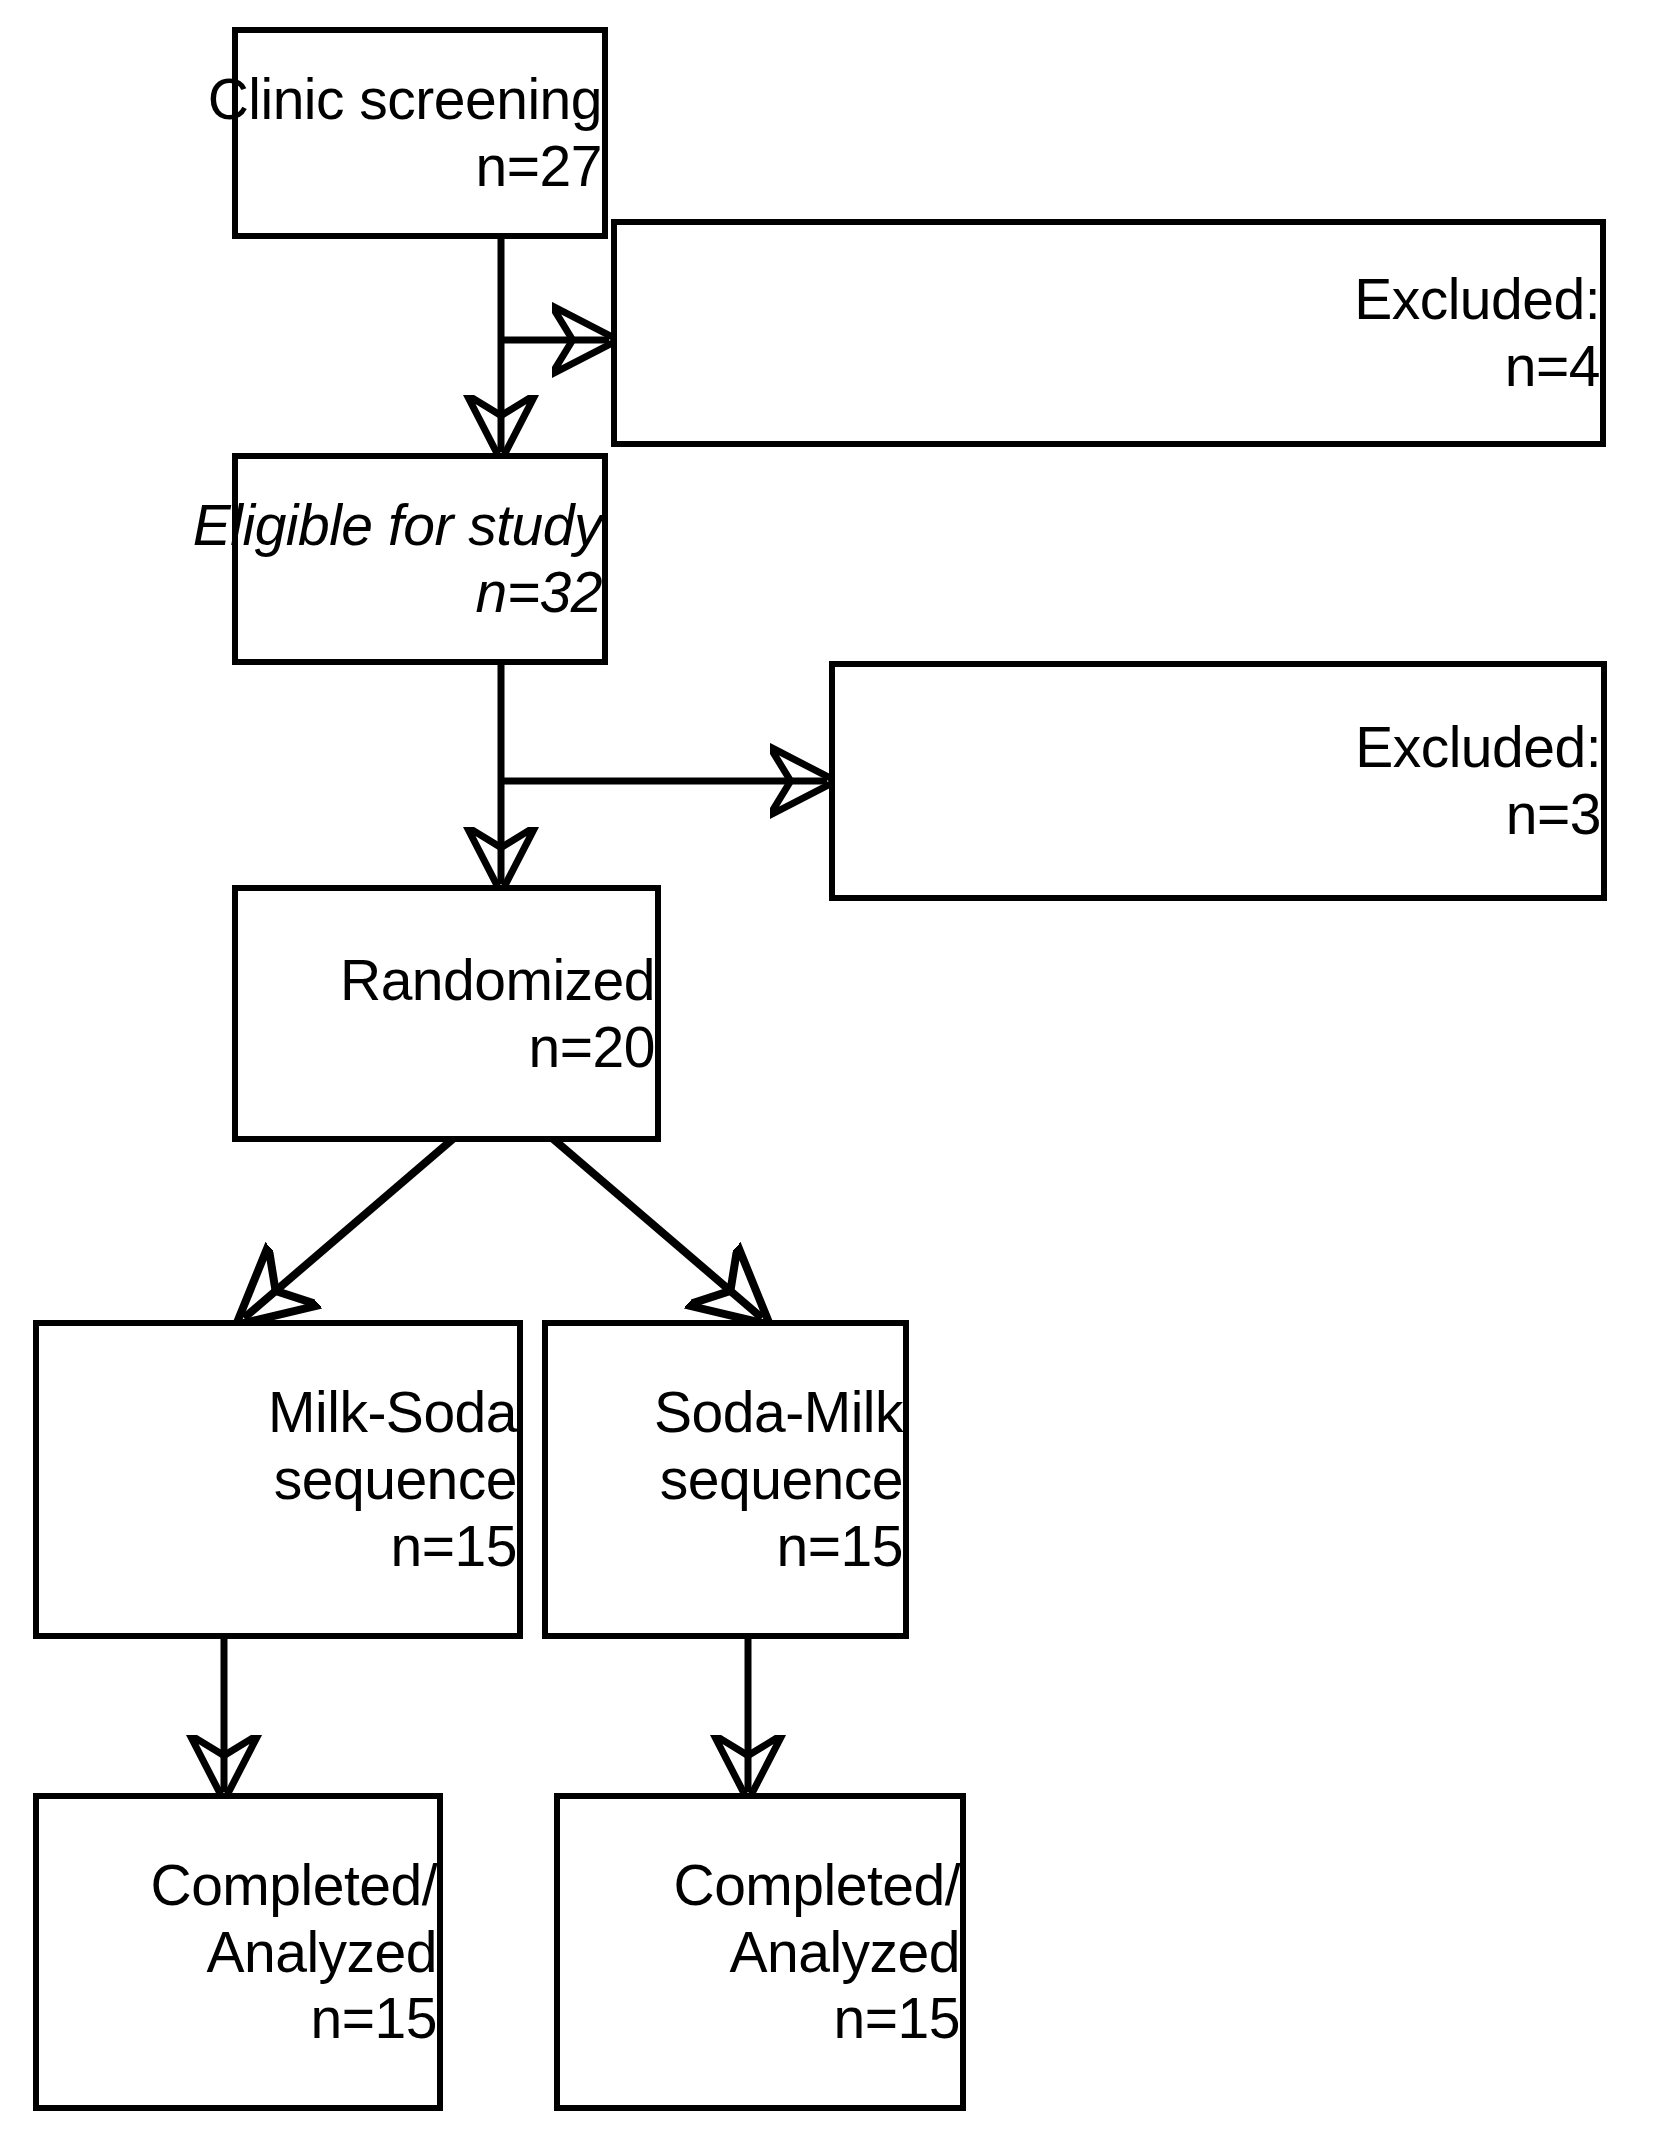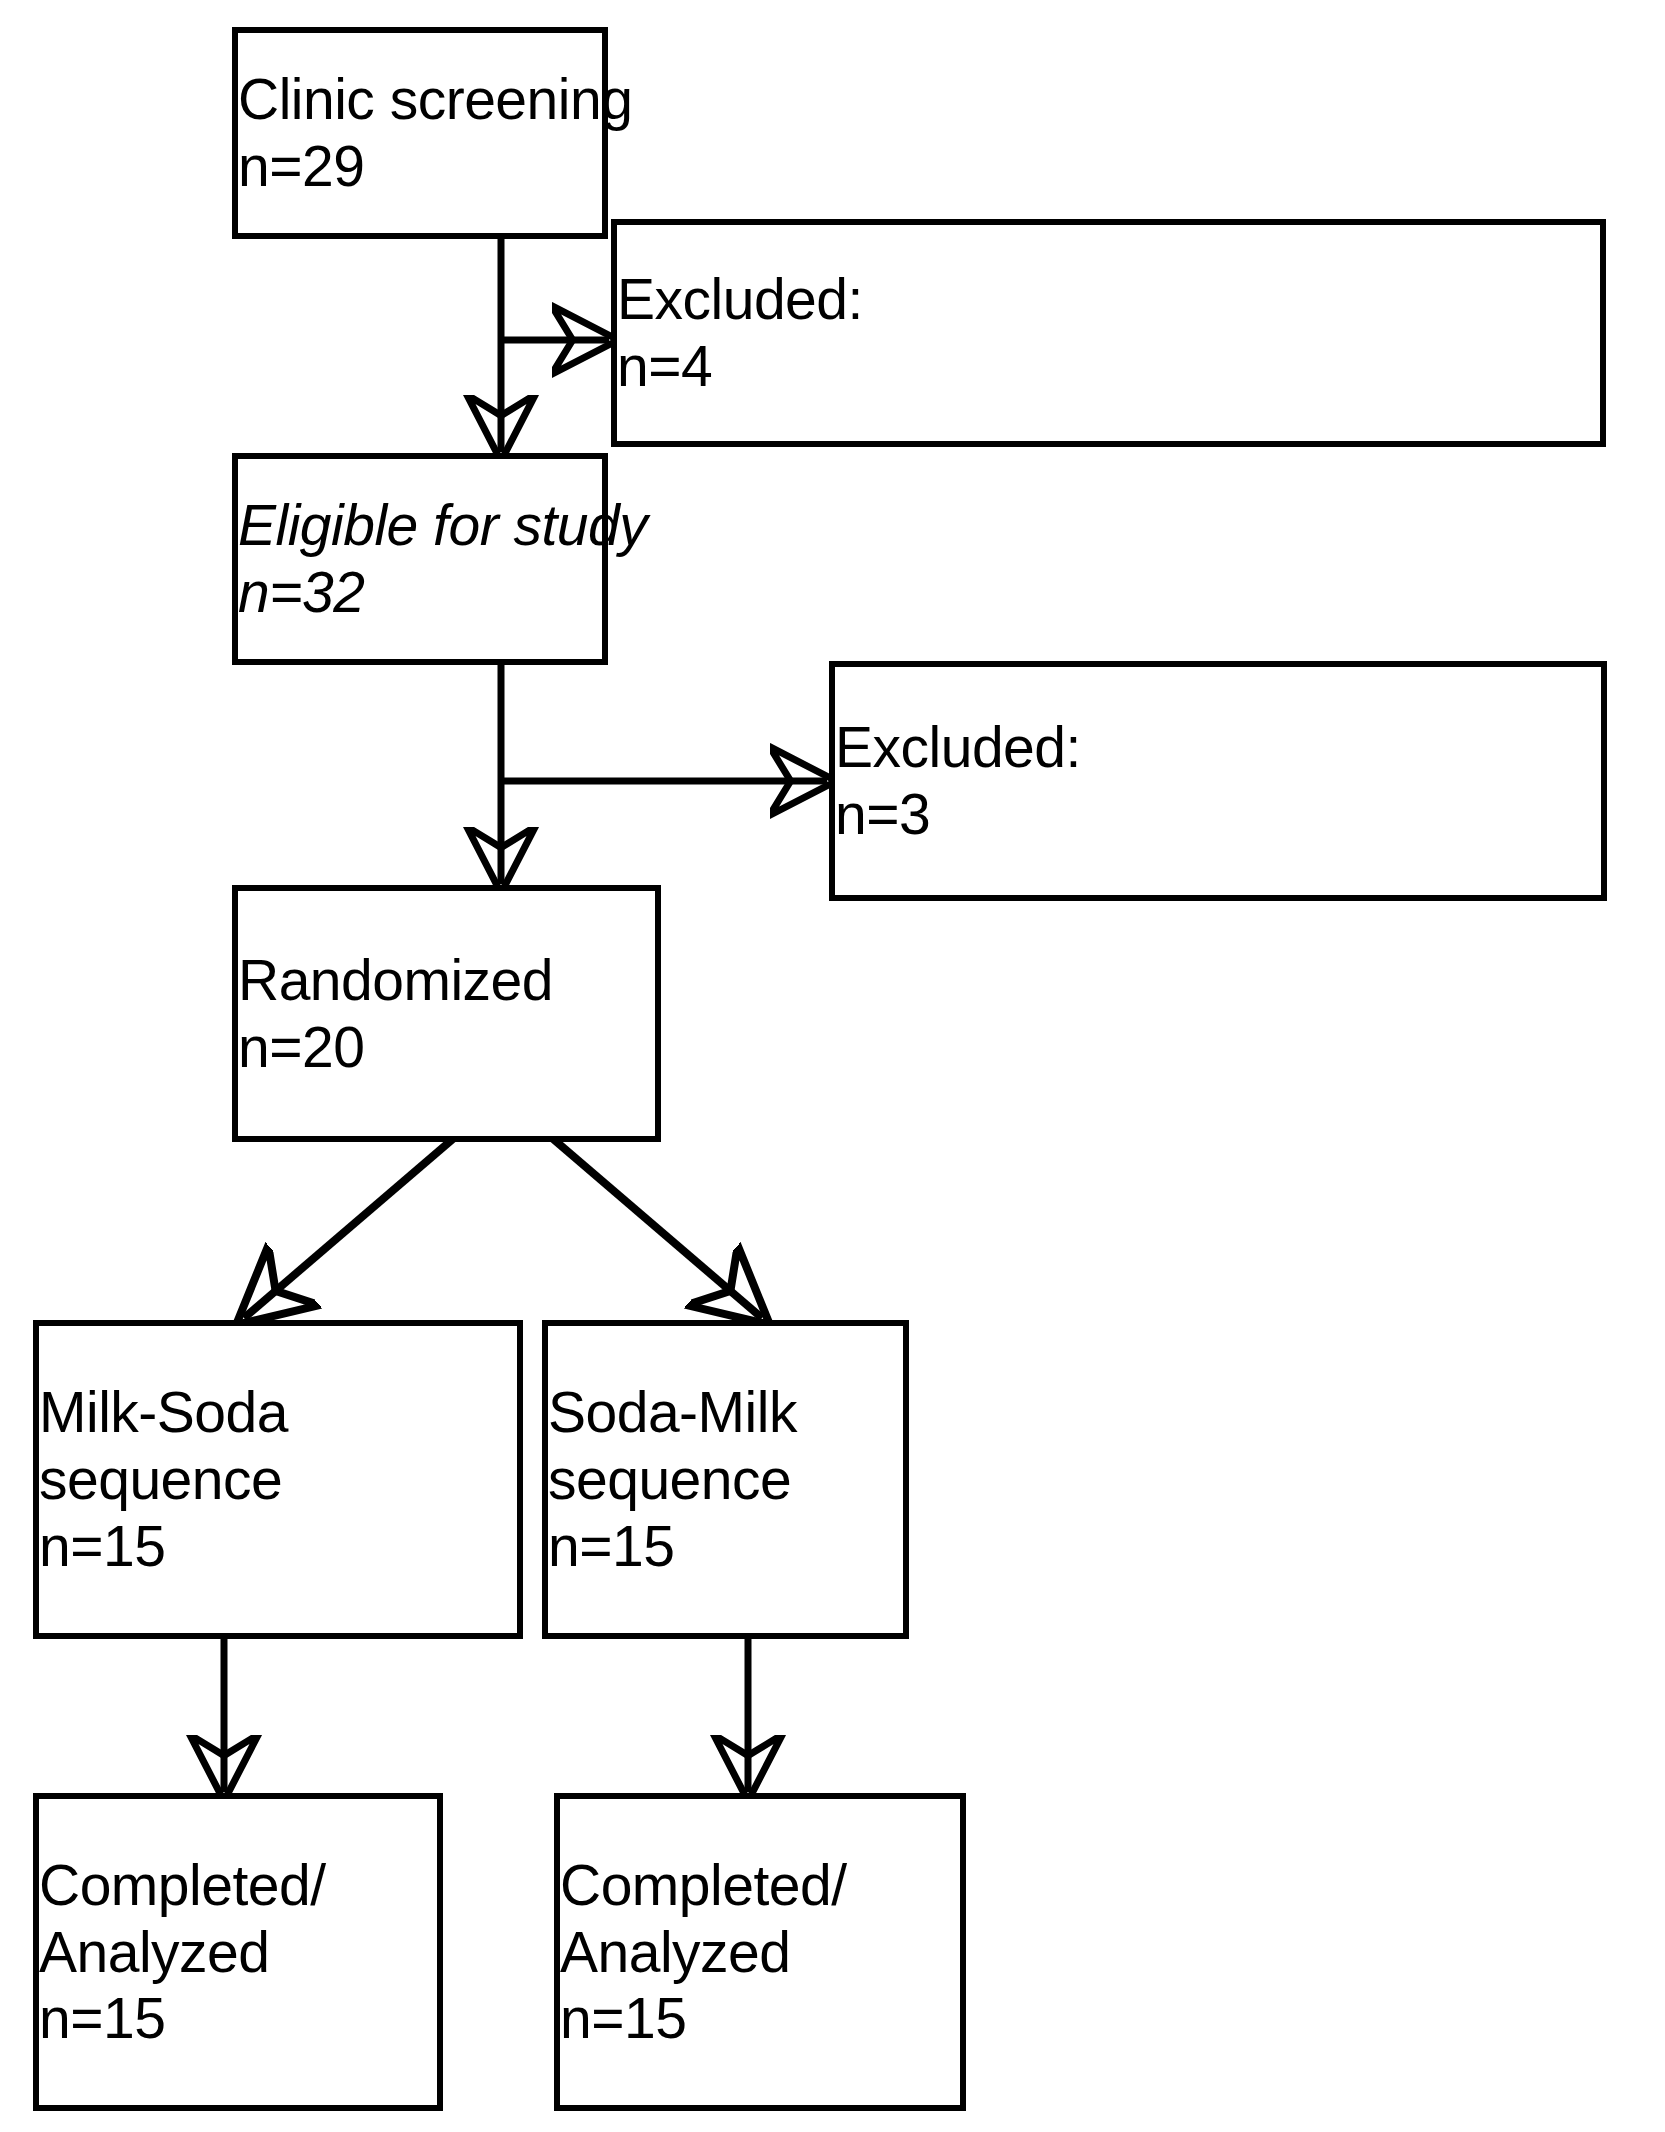--- a/index.html
+++ b/index.html
@@ -15,21 +15,21 @@
     font-family: "Liberation Sans", sans-serif;
     overflow: hidden;
   }
   .node {
     position: absolute;
     box-sizing: border-box;
     border: 6px solid #000000;
     background: #ffffff;
     display: flex;
     flex-direction: column;
-    align-items: flex-start;
+    align-items: flex-end;
     justify-content: center;
     color: #000000;
     font-size: 57px;
     line-height: 1.17;
     text-align: center;
     letter-spacing: -0.5px;
     white-space: nowrap;
   }
   .node .ln { display: block; }
   svg.edges {
@@ -69,21 +69,21 @@
 
     <line x1="503" y1="1096" x2="762" y2="1318" stroke-width="8" marker-end="url(#ah)"></line>
 
     <line x1="224" y1="1639" x2="224" y2="1792" stroke-width="7" marker-end="url(#ah)"></line>
 
     <line x1="748" y1="1639" x2="748" y2="1792" stroke-width="7" marker-end="url(#ah)"></line>
   </svg>
 
   <div class="node" style="left:232px; top:27px; width:376px; height:212px;">
     <span class="ln">Clinic screening</span>
-    <span class="ln">n=29</span>
+    <span class="ln">n=27</span>
   </div>
 
   <div class="node" style="left:611px; top:219px; width:995px; height:228px;">
     <span class="ln">Excluded:</span>
     <span class="ln">n=4</span>
   </div>
 
   <div class="node" style="left:232px; top:453px; width:376px; height:212px;font-style:italic;">
     <span class="ln">Eligible for study</span>
     <span class="ln">n=32</span>

